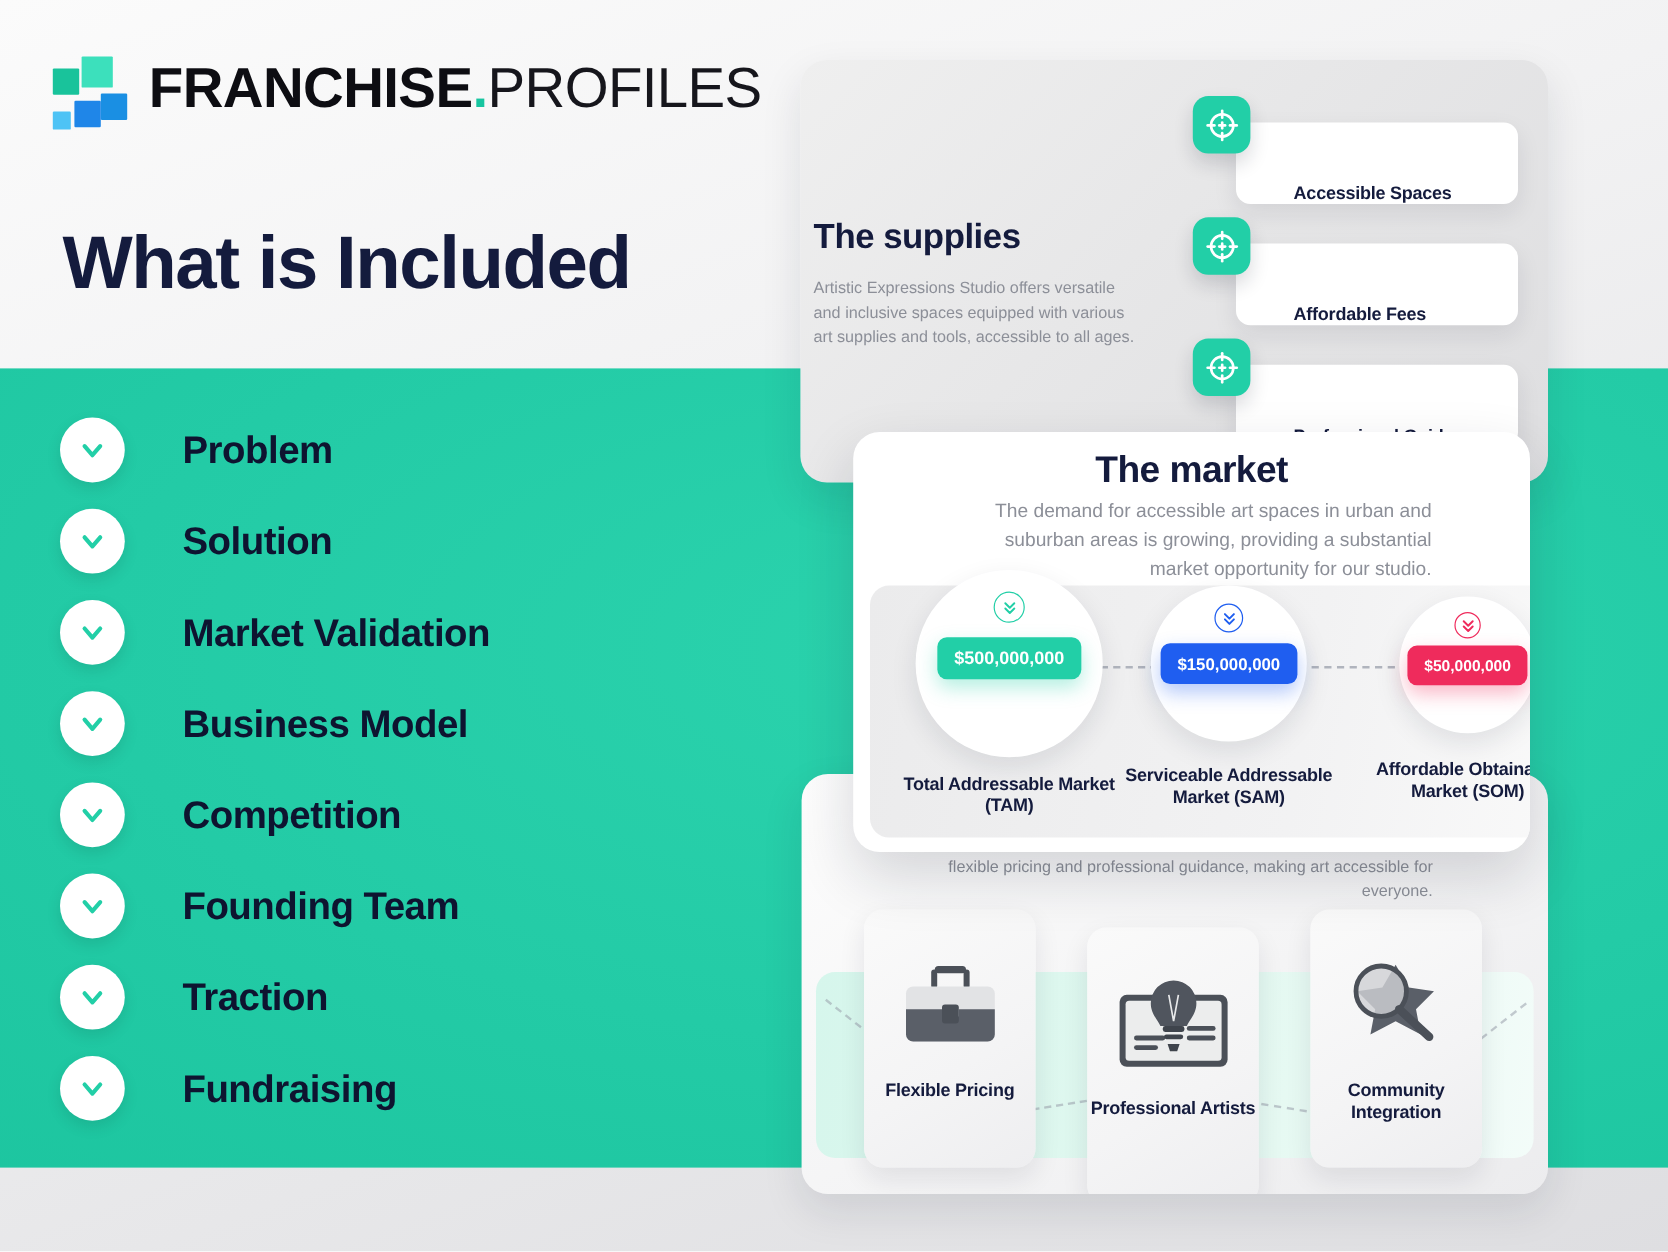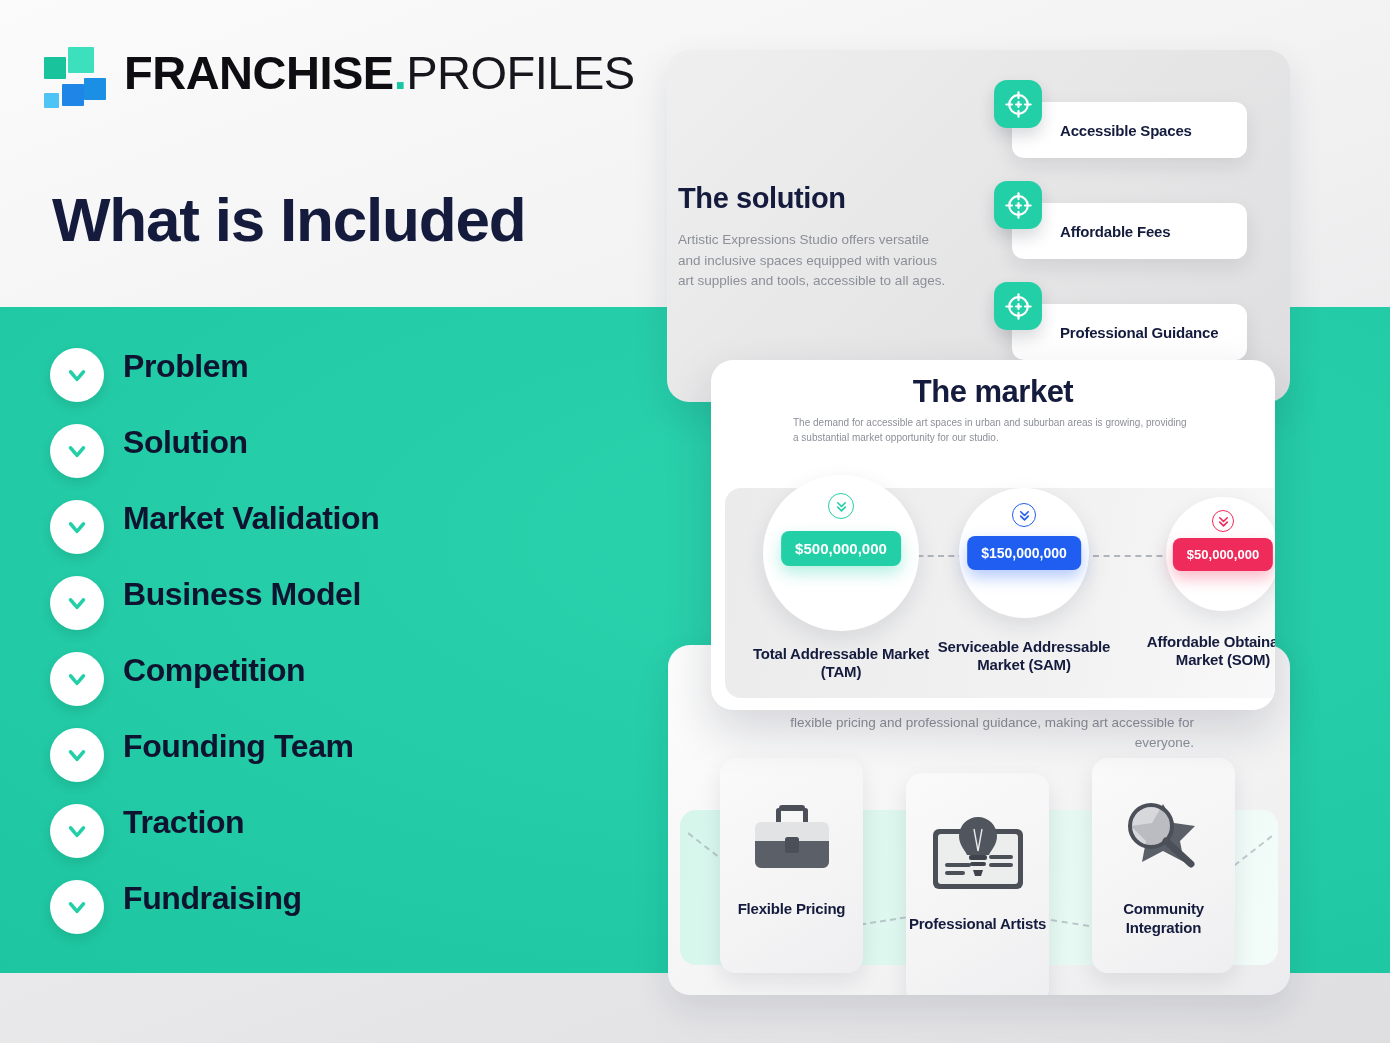--- a/index.html
+++ b/index.html
@@ -44,21 +44,21 @@
     position: absolute; left: 0; top: 307px;
     width: 1390px; height: 666px;
     background: radial-gradient(120% 110% at 60% 35%, #2bd3ad 0%, #23cba6 45%, #19c29c 100%);
   }
 
   .nav-list {
     position: absolute; left: 50px; top: 348px;
     display: flex; flex-direction: column; gap: 22px;
     z-index: 4;
   }
-  .nav-item { display: flex; align-items: flex-start; gap: 19px; height: 54px; }
+  .nav-item { display: flex; align-items: center; gap: 48px; height: 54px; }
   .chev-circle {
     width: 54px; height: 54px; flex: 0 0 54px;
     background: #ffffff; border-radius: 50%;
     display: flex; align-items: center; justify-content: center;
     box-shadow: 0 5px 12px rgba(0,0,0,.10);
   }
   .chev-circle svg { width: 26px; height: 26px; display: block; }
   .nav-label {
     font-size: 32px; font-weight: 700; color: #0e1430;
     letter-spacing: -0.4px; white-space: nowrap;
@@ -75,25 +75,25 @@
   }
   .solution-head {
     position: absolute; left: 11px; top: 132px;
     font-size: 29px; font-weight: 700; color: #141b3d; letter-spacing: -0.4px;
   }
   .solution-body {
     position: absolute; left: 11px; top: 180px; width: 272px;
     font-size: 13.5px; line-height: 1.52; color: #8c8f98; font-weight: 400;
   }
   .feature-card {
-    position: absolute; left: 345px;
-    width: 235px; height: 56px;
+    position: absolute; left: 363px;
+    width: 235px; height: 68px;
     background: #fff; border-radius: 12px;
     box-shadow: 0 8px 20px rgba(20,25,45,.09);
-    display: flex; align-items: center;
+    display: flex; align-items: flex-end;
   }
   .feature-label {
     margin-left: 48px;
     font-size: 15px; font-weight: 700; color: #141b3d; letter-spacing: -0.2px;
     white-space: nowrap;
   }
   .feature-icon {
     position: absolute; left: 327px;
     width: 48px; height: 48px;
     background: #22cfa7; border-radius: 13px;
@@ -157,22 +157,22 @@
     background: #ffffff; border-radius: 22px;
     box-shadow: 0 20px 48px rgba(20,25,45,.16);
     overflow: hidden;
   }
   .market-title {
     position: absolute; top: 14px; left: 50%; transform: translateX(-50%);
     font-size: 31px; font-weight: 700; color: #141b3d; letter-spacing: -0.5px;
   }
   .market-desc {
     position: absolute; top: 55px; left: 50%; transform: translateX(-50%);
-    width: 400px; text-align: left;
-    font-size: 10px; line-height: 1.5; color: #8c8f98;
+    width: 400px; text-align: right;
+    font-size: 16px; line-height: 1.5; color: #8c8f98;
   }
   .market-plate {
     position: absolute; left: 14px; top: 128px;
     width: 602px; height: 210px;
     background: linear-gradient(100deg, #ebebec 0%, #f2f2f3 60%, #fafafa 100%);
     border-radius: 16px;
   }
   .market-col {
     position: absolute; width: 202px; text-align: center;
   }
@@ -302,21 +302,21 @@
       <span class="chev-circle">
         <svg viewBox="0 0 24 24" fill="none" stroke="#22cfa7" stroke-width="3.2" stroke-linecap="round" stroke-linejoin="round">
             <polyline points="6 9 12 16 18 9"></polyline>
           </svg>
       </span>
       <span class="nav-label">Fundraising</span>
     </div>
   </div>
 
   <div class="solution-card">
-    <div class="solution-head">The solution</div>
+    <div class="solution-head">The supplies</div>
     <div class="solution-body">Artistic Expressions Studio offers versatile and inclusive spaces equipped with various art supplies and tools, accessible to all ages.</div>
 
     <div class="feature-card fr1">
       <span class="feature-label">Accessible Spaces</span>
     </div>
     <div class="feature-icon fi1">
       <svg viewBox="0 0 24 24" fill="none" stroke="#ffffff" stroke-width="1.7" stroke-linecap="round">
         <circle cx="12" cy="12" r="7.2"></circle>
         <line x1="12" y1="2.6" x2="12" y2="7"></line>
           <line x1="12" y1="17" x2="12" y2="21.4"></line>

